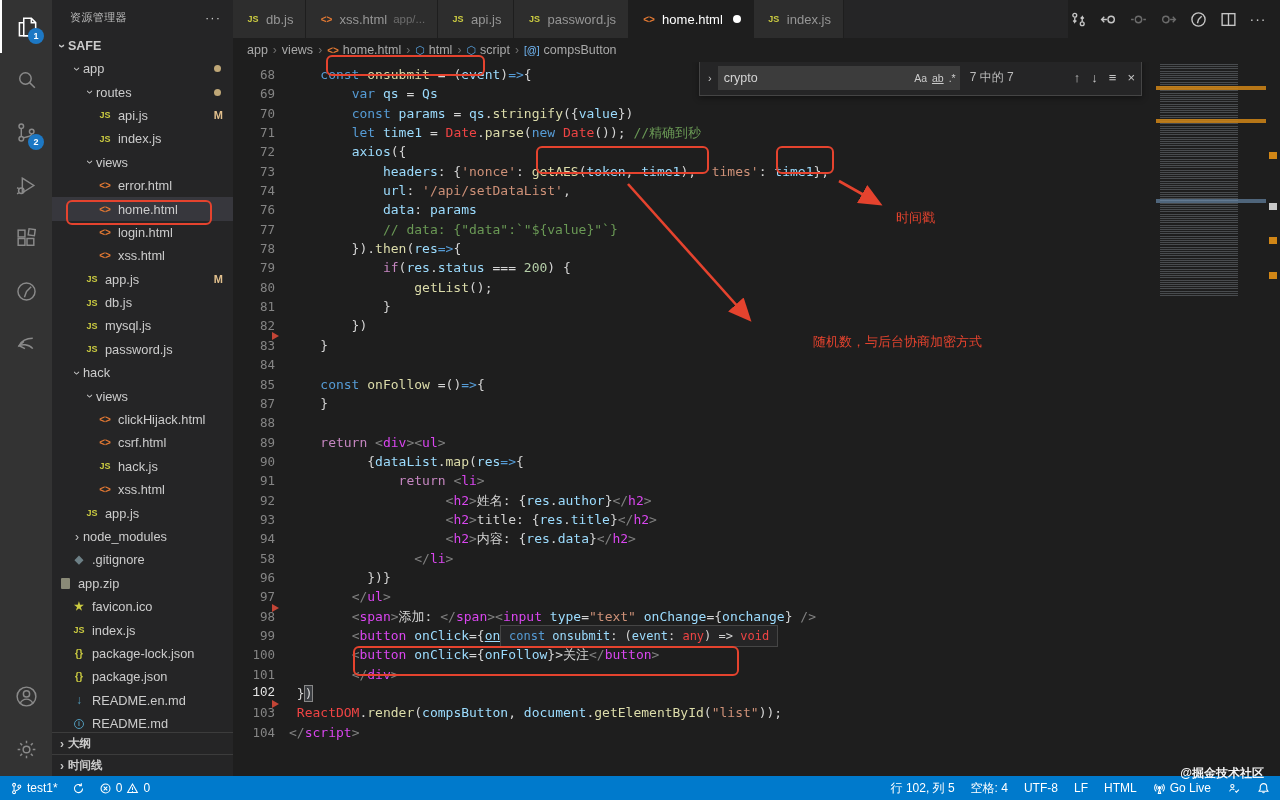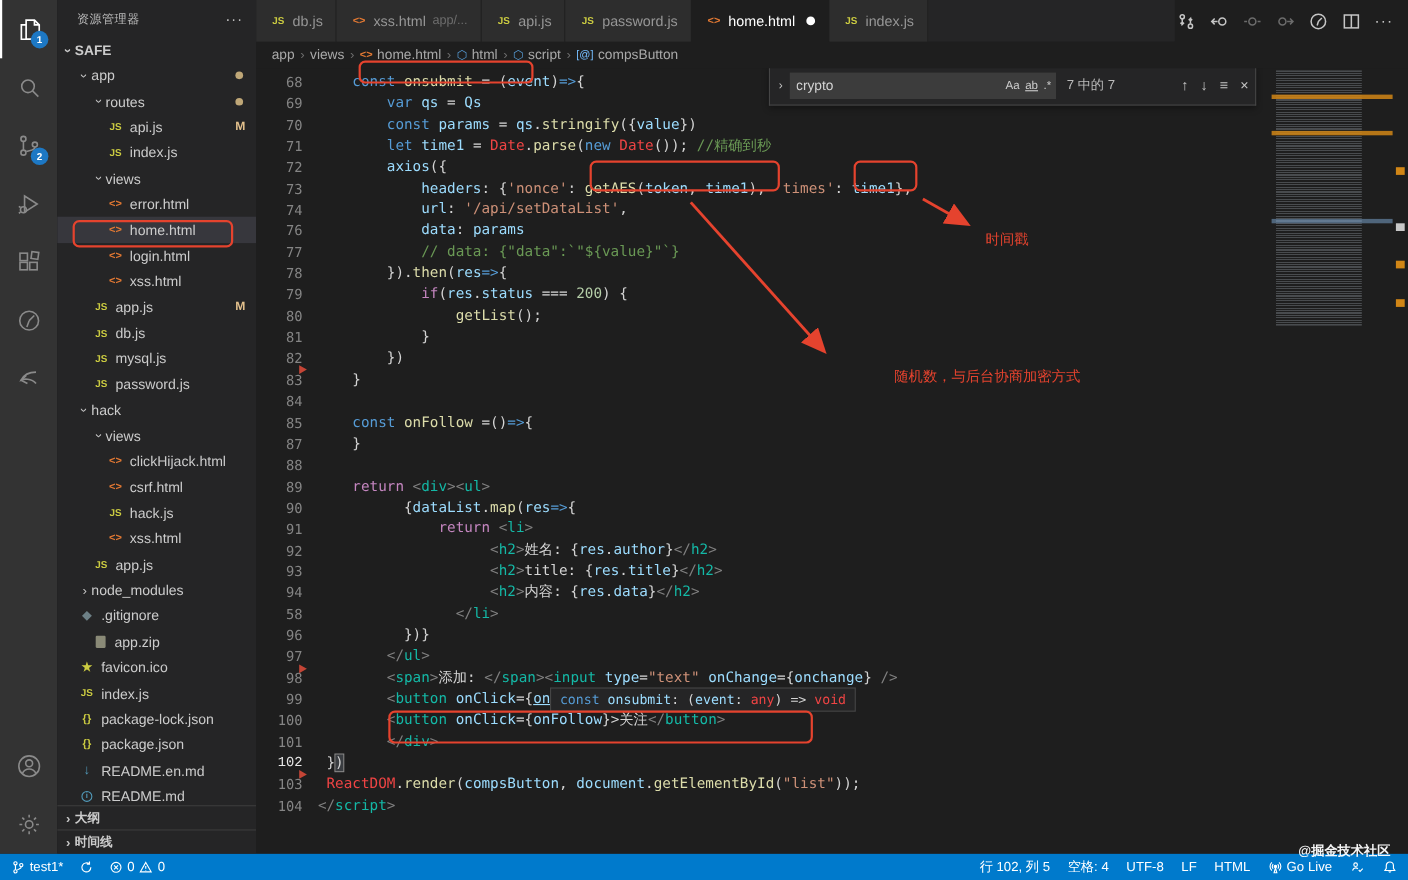--- a/index.html
+++ b/index.html
@@ -71,21 +71,21 @@
 
   
   .editor { position:relative; flex:1; overflow:hidden; background:#1e1e1e; }
   .codepane { position:absolute; left:0; top:3px; right:124px; font-family:"DejaVu Sans Mono","Liberation Mono",monospace; font-size:13px; }
   .code-line { display:flex; height:19.35px; line-height:19.35px; white-space:pre; }
   .ln { width:56px; flex-shrink:0; text-align:right; padding-right:14px; color:#858585; font-size:12.5px; cursor:pointer; }
   .ln.cur { color:#e8e8e8;font-family:Liberation Mono, monospace; }
   .lc { color:#d4d4d4; }
   .tok-k{color:#569cd6}.tok-c{color:#c586c0}.tok-v{color:#9cdcfe}.tok-f{color:#dcdcaa}
   .tok-s{color:#ce9178}.tok-n{color:#b5cea8}.tok-t{color:#ef4444}.tok-m{color:#6a9955}
-  .tok-p{color:#d4d4d4}.tok-g{color:#808080}.tok-a{color:#9cdcfe}.tok-tg{color:#14b8a6}
+  .tok-p{color:#d4d4d4}.tok-g{color:#808080}.tok-a{color:#9cdcfe}.tok-tg{color:#d946ef}
   .tok-lk{color:#9cdcfe;text-decoration:underline;cursor:pointer}
   .tok-bx{color:#d4d4d4;outline:1px solid #888888;background:#3a3d41}
 
   
   .minimap { position:absolute; top:0; right:14px; width:110px; bottom:0; }
   .mm-tex { position:absolute; left:4px; top:2px; width:78px; height:232px;
     background:repeating-linear-gradient(180deg, rgba(170,180,190,.30) 0 1px, rgba(0,0,0,0) 1px 2.2px); }
   .mm-bar { position:absolute; left:0; width:100%; height:4px; }
   .overview { position:absolute; top:0; right:0; width:14px; bottom:0; }
   .ov-mark { position:absolute; left:3px; width:8px; height:7px; }
@@ -294,21 +294,21 @@
             <span>app.js</span>
           </div>
           <div class="tree-row" style="padding-left: 19px;">
             <span class="chev">›</span>
             <span>node_modules</span>
           </div>
           <div class="tree-row" style="padding-left: 19px;">
             <span class="fic git">◆</span>
             <span>.gitignore</span>
           </div>
-          <div class="tree-row" style="padding-left: 31px;">
+          <div class="tree-row" style="padding-left: 5px;">
             <span class="fic zip">
               <i></i>
             </span>
             <span>app.zip</span>
           </div>
           <div class="tree-row" style="padding-left: 19px;">
             <span class="fic star">★</span>
             <span>favicon.ico</span>
           </div>
           <div class="tree-row" style="padding-left: 19px;">

